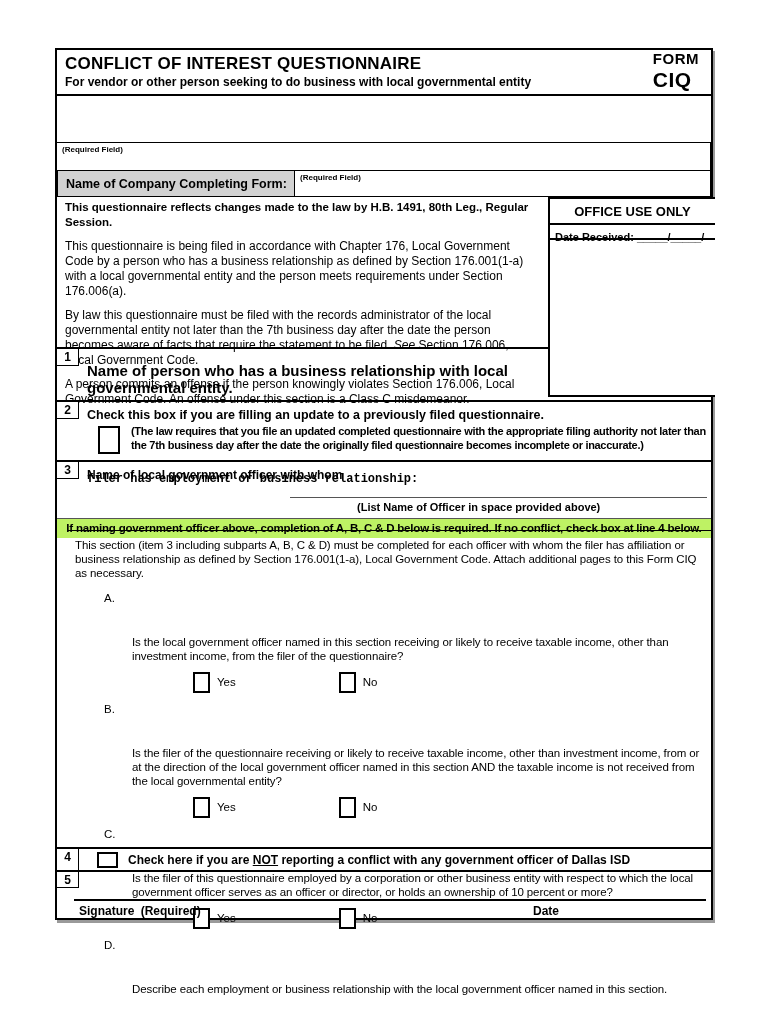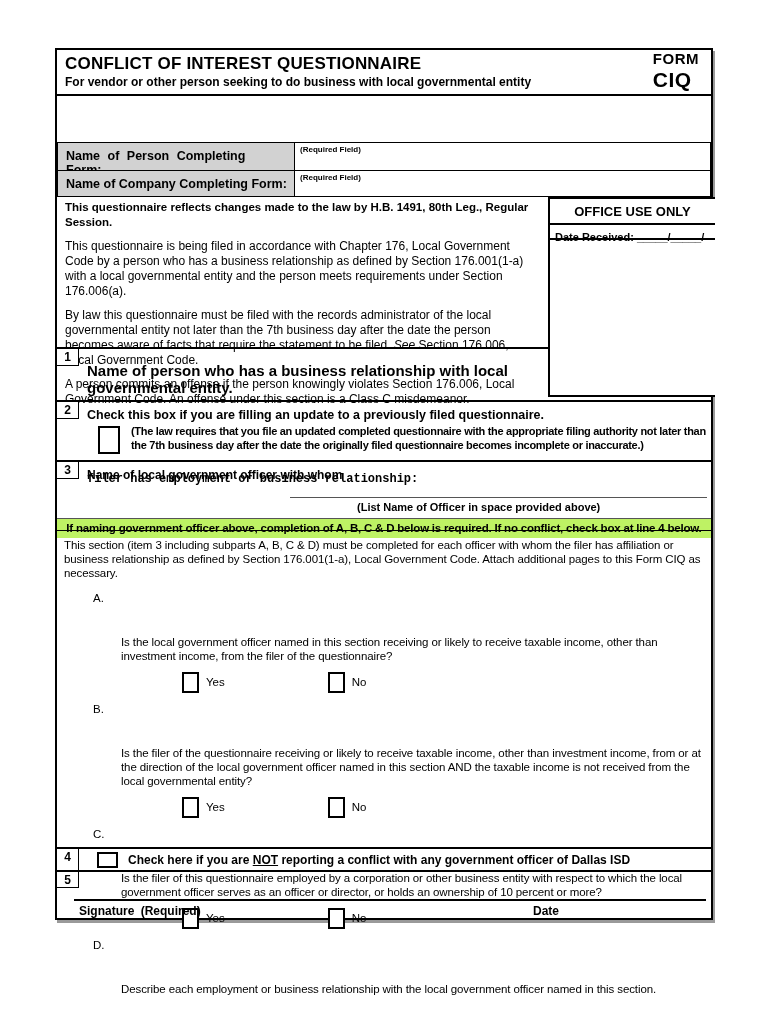--- a/index.html
+++ b/index.html
@@ -53,21 +53,21 @@
 
   
   .sec3 { position:absolute; top:410px; left:0; right:0; height:70px; border-top:2px solid #000; }
   .sec3-h1 { position:absolute; left:30px; top:6px; font-weight:bold; font-size:12px; }
   .sec3-h2 { position:absolute; left:30px; top:10px; font-weight:bold; font-size:12px;font-family:Liberation Mono, monospace; }
   .sec3-line { position:absolute; left:233px; right:4px; top:20px; height:16px; border-bottom:1.5px solid #555; }
   .sec3-cap { position:absolute; left:300px; top:39px; font-weight:bold; font-size:11px; }
   .sec3-bar { position:absolute; left:0; right:0; top:56px; height:20px; background:#bef264; border-top:1.5px solid #555; font-weight:bold; font-size:11.5px; text-align:center; padding-top:3px; letter-spacing:-0.2px; }
 
   
-  .detail { position:absolute; top:480px; left:0; right:0; height:317px; border-top:1.5px solid #000; font-size:11.5px; }
+  .detail { position:absolute; top:480px; left:11px; right:0; height:317px; border-top:1.5px solid #000; font-size:11.5px; }
   .dintro { margin:7px 8px 12px 7px; line-height:14px; letter-spacing:-0.1px; }
   .q { display:flex; margin:0 10px 4px 36px; }
   .qletter { width:28px; flex:none; }
   .qtext { flex:1; line-height:14px; letter-spacing:-0.1px;margin-top:43px; }
   .qchecks { display:flex; align-items:center; margin:8px 0 10px 125px; height:22px; }
   .qcb { width:17px; height:21px; border:2px solid #000; background:#fff; flex:none; }
   .qcb-label { margin-left:7px; }
   .qgap { width:103px; flex:none; }
 
   
@@ -94,21 +94,20 @@
       <div class="hdr-title">CONFLICT OF INTEREST QUESTIONNAIRE</div>
       <div class="hdr-sub">For vendor or other person seeking to do business with local governmental entity</div>
       <div class="hdr-right">
         <div class="hdr-form">FORM</div>
         <div class="hdr-code">CIQ</div>
       </div>
     </div>
 
     <div class="namegrid">
       <div class="namerow">
-        <div class="nlabel sp">Name of Person Completing Form:</div>
         <div class="nfield">(Required Field)</div>
       </div>
       <div class="namerow">
         <div class="nlabel">Name of Company Completing Form:</div>
         <div class="nfield">(Required Field)</div>
       </div>
     </div>
 
     <div class="intro">
       <p class="b">This questionnaire reflects changes made to the law by H.B. 1491, 80th Leg., Regular Session.</p>

